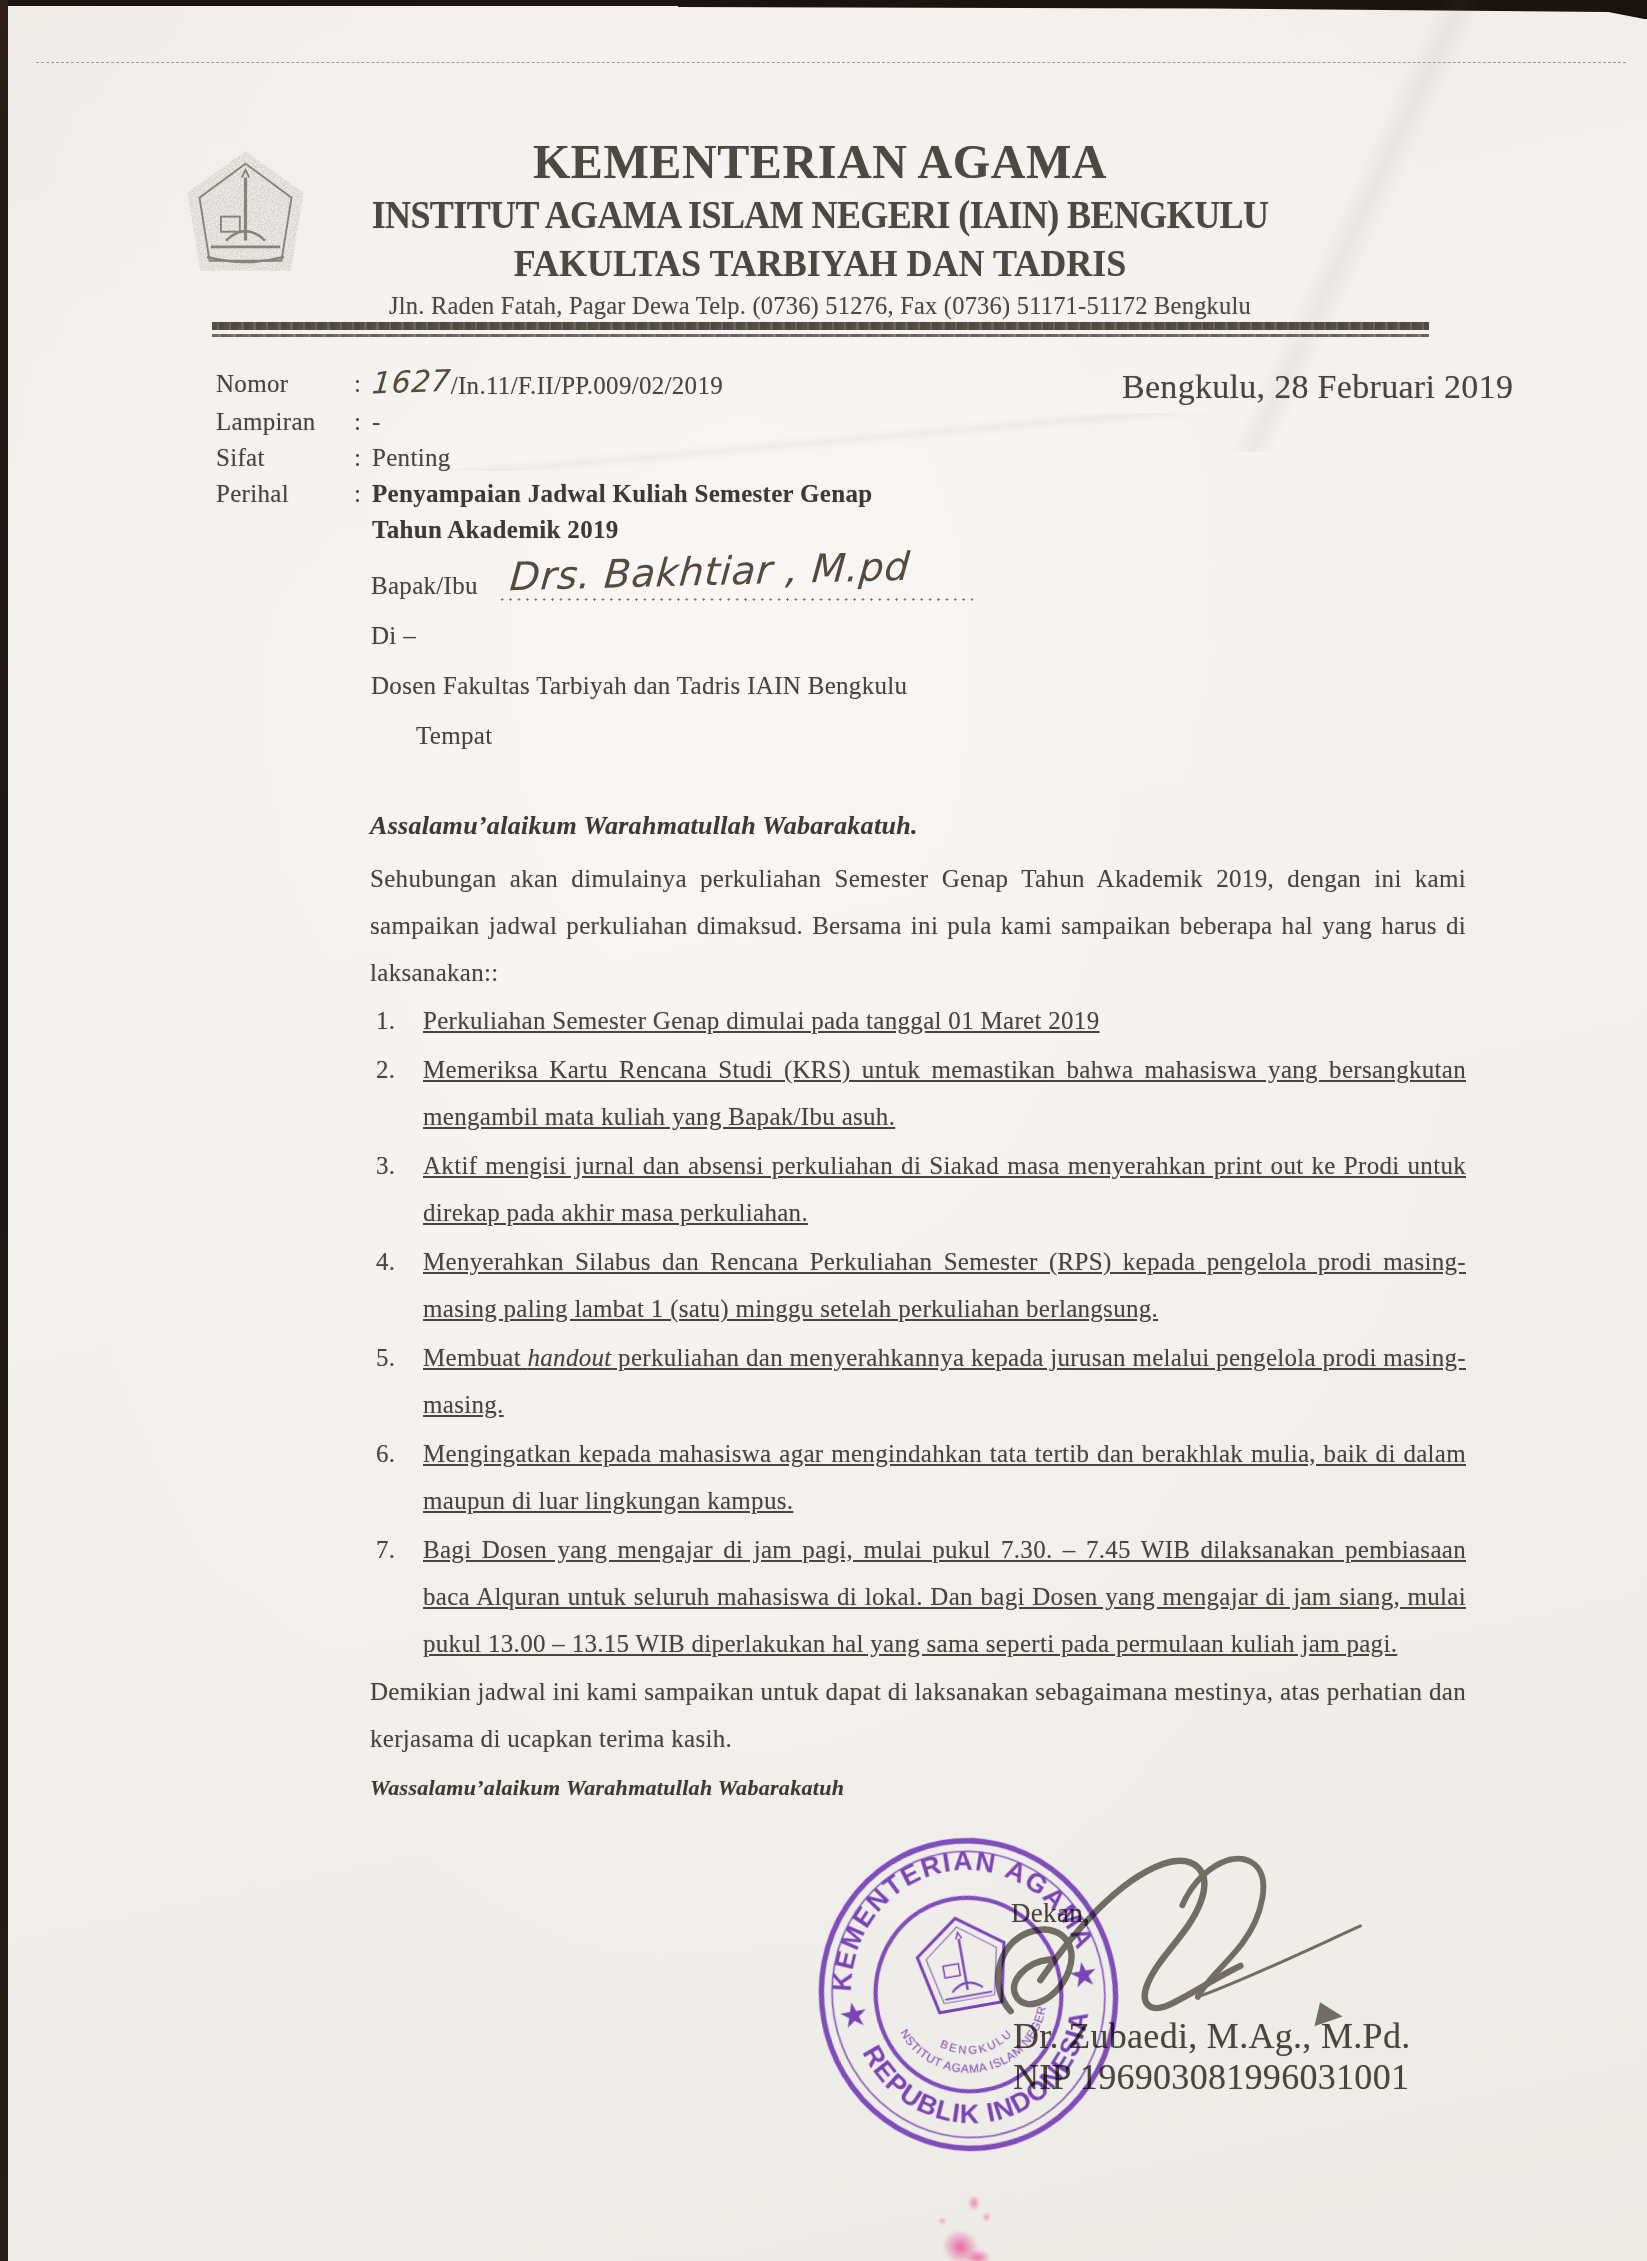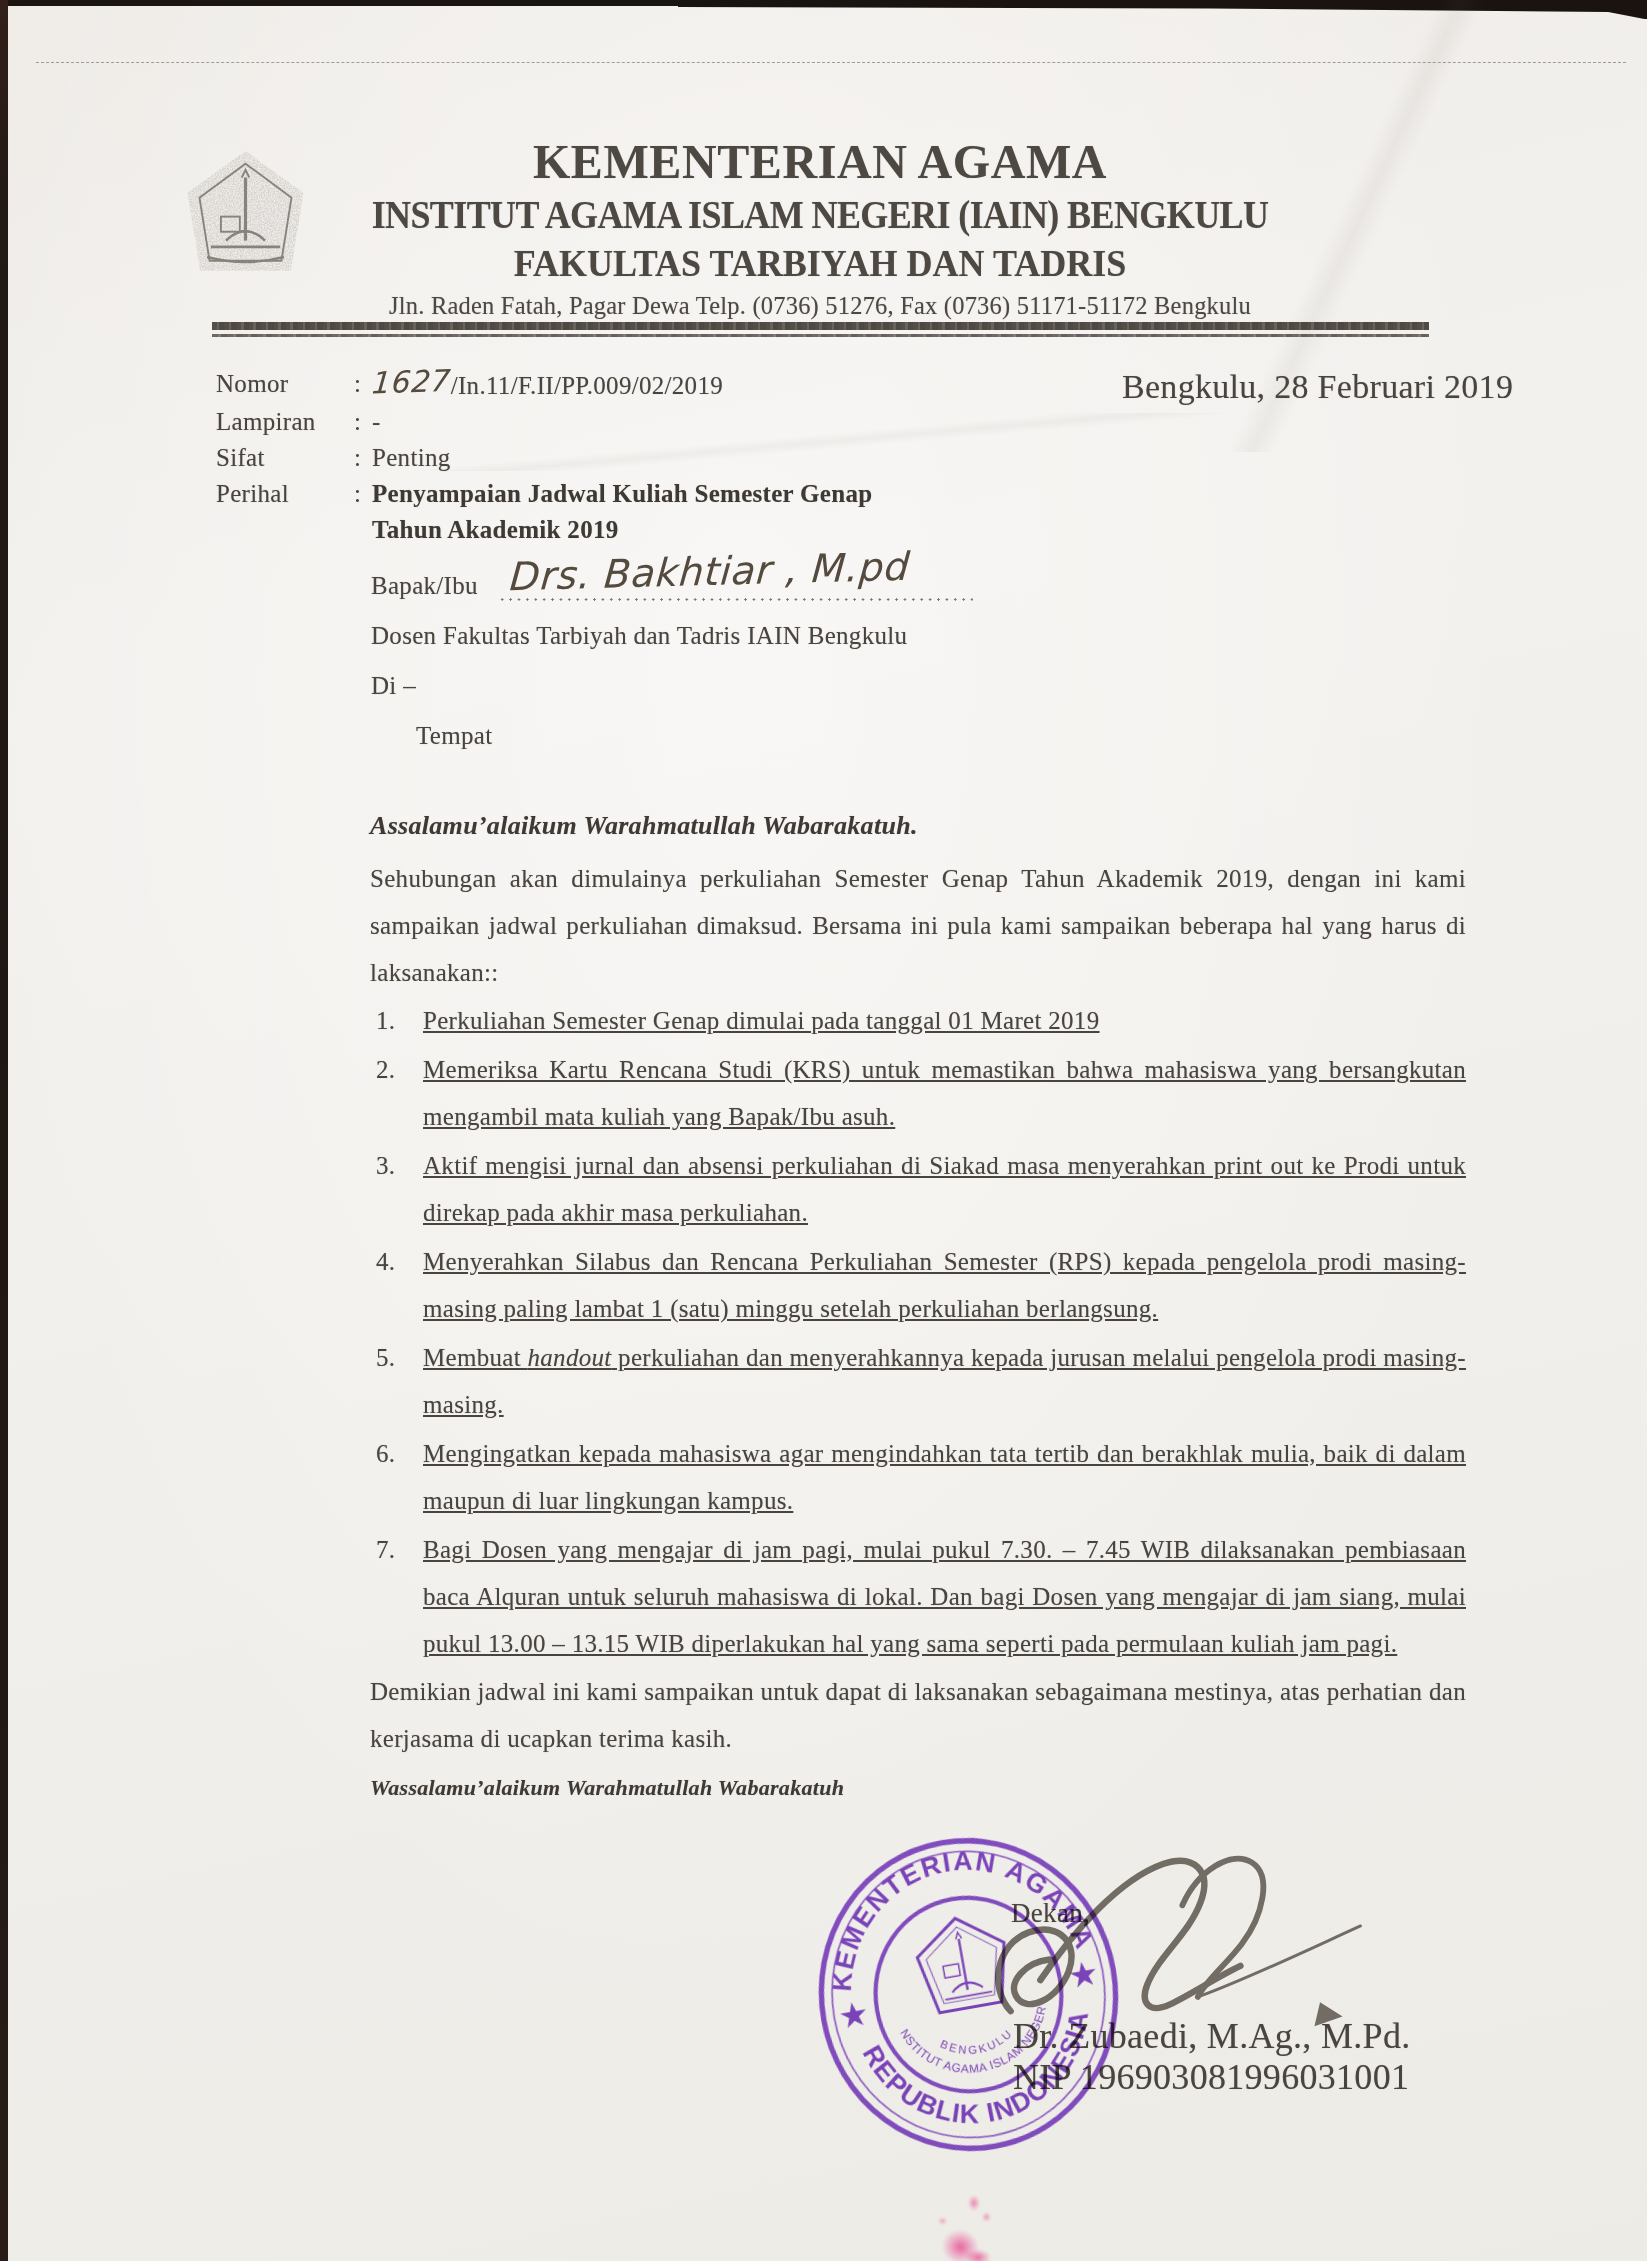--- a/index.html
+++ b/index.html
@@ -165,22 +165,22 @@
     <div class="perihal-l2 b">Tahun Akademik  2019</div>
   </div>
   <div class="date-line txt">Bengkulu, 28 Februari 2019</div>
 
   <div class="recipient txt">
     <div class="bapak-line">
       <span>Bapak/Ibu</span>
       <span class="dotline"></span>
       <span class="hand name-hand">Drs. Bakhtiar , M.pd</span>
     </div>
+    <div>Di –</div>
     <div>Dosen Fakultas Tarbiyah dan Tadris IAIN Bengkulu</div>
-    <div>Di –</div>
     <div class="tempat">Tempat</div>
   </div>
 
   <div class="letter-body">
     <p class="salam b i txt">Assalamu’alaikum Warahmatullah Wabarakatuh.</p>
     <p class="para txt">Sehubungan akan dimulainya perkuliahan Semester Genap Tahun Akademik 2019,  dengan ini kami sampaikan jadwal perkuliahan dimaksud. Bersama ini pula kami sampaikan beberapa hal yang harus di laksanakan::</p>
     <ol class="items">
       <li class="txt"><span>Perkuliahan Semester Genap dimulai pada tanggal 01 Maret 2019</span><span class="i"></span><span></span></li>
       <li class="txt"><span>Memeriksa Kartu Rencana Studi (KRS) untuk memastikan bahwa mahasiswa yang bersangkutan mengambil mata kuliah yang Bapak/Ibu asuh.</span><span class="i"></span><span></span></li>
       <li class="txt"><span>Aktif mengisi jurnal dan absensi perkuliahan di Siakad masa menyerahkan print out ke Prodi untuk direkap pada akhir masa perkuliahan.</span><span class="i"></span><span></span></li>

